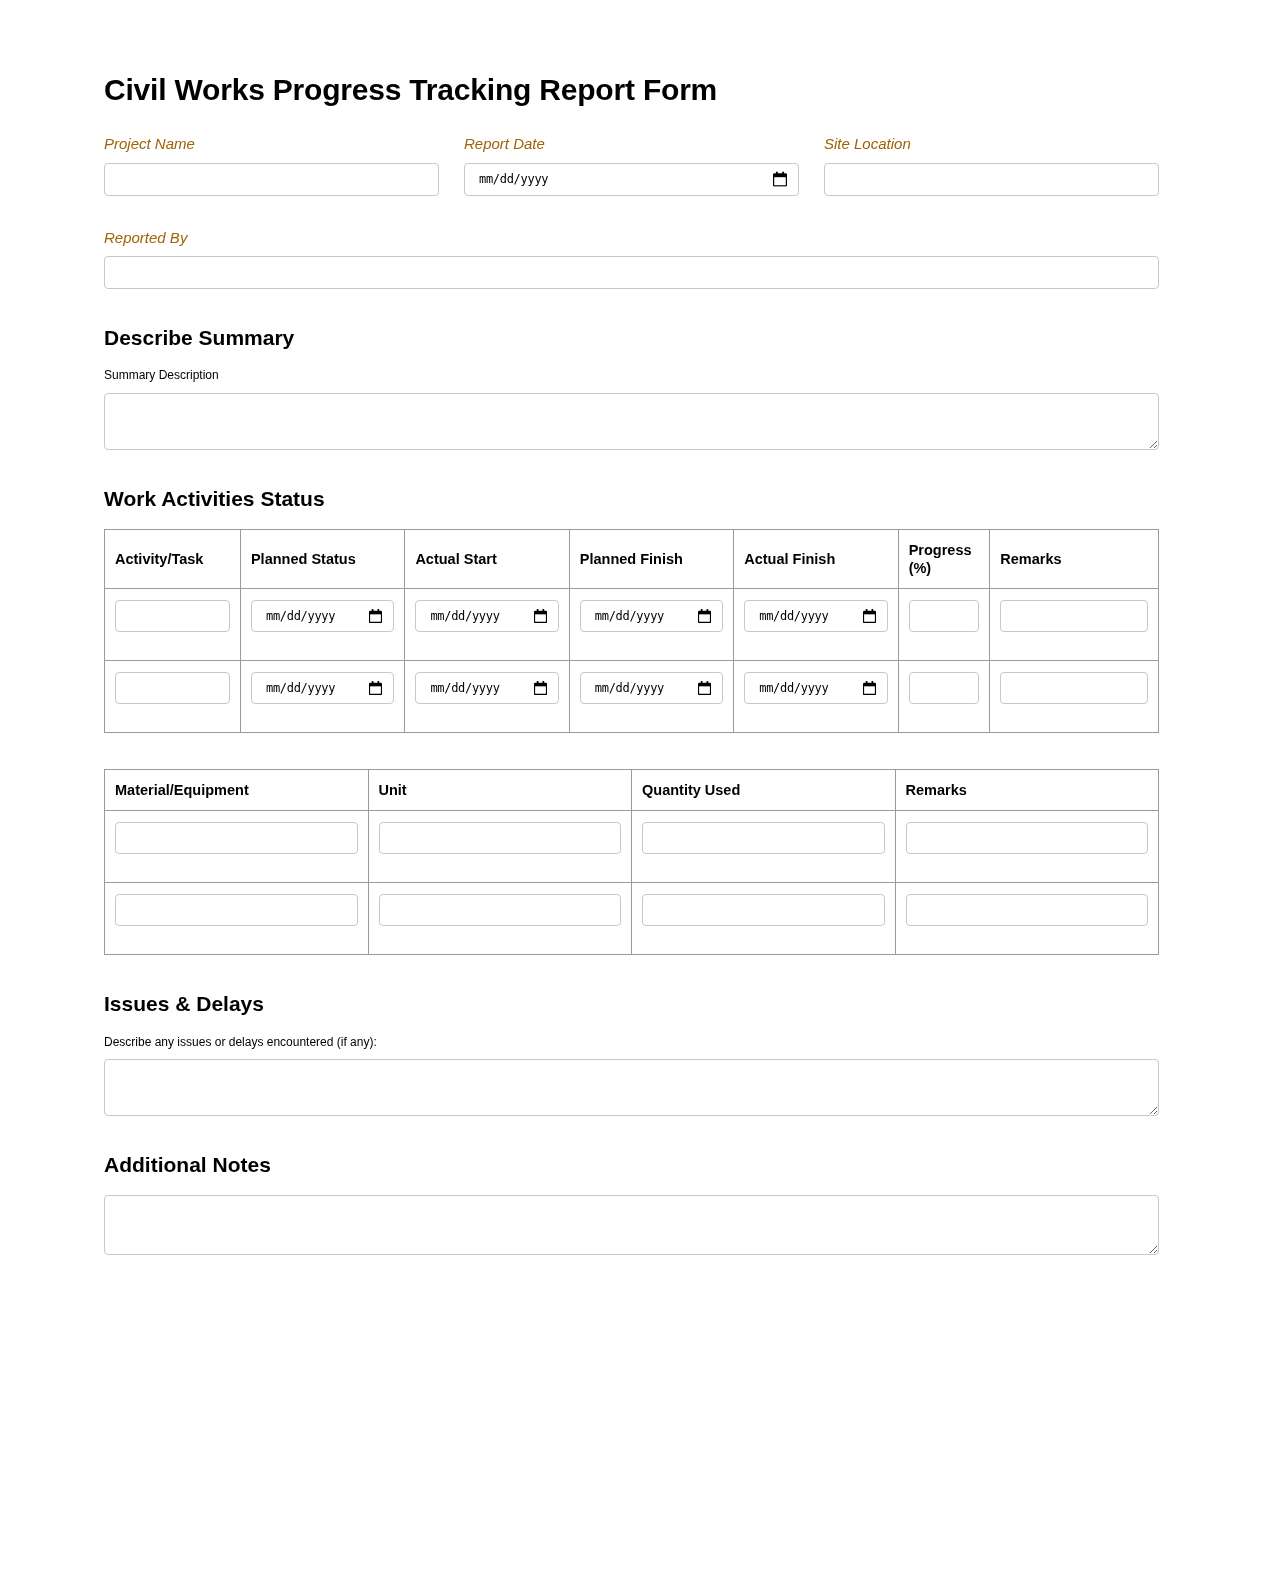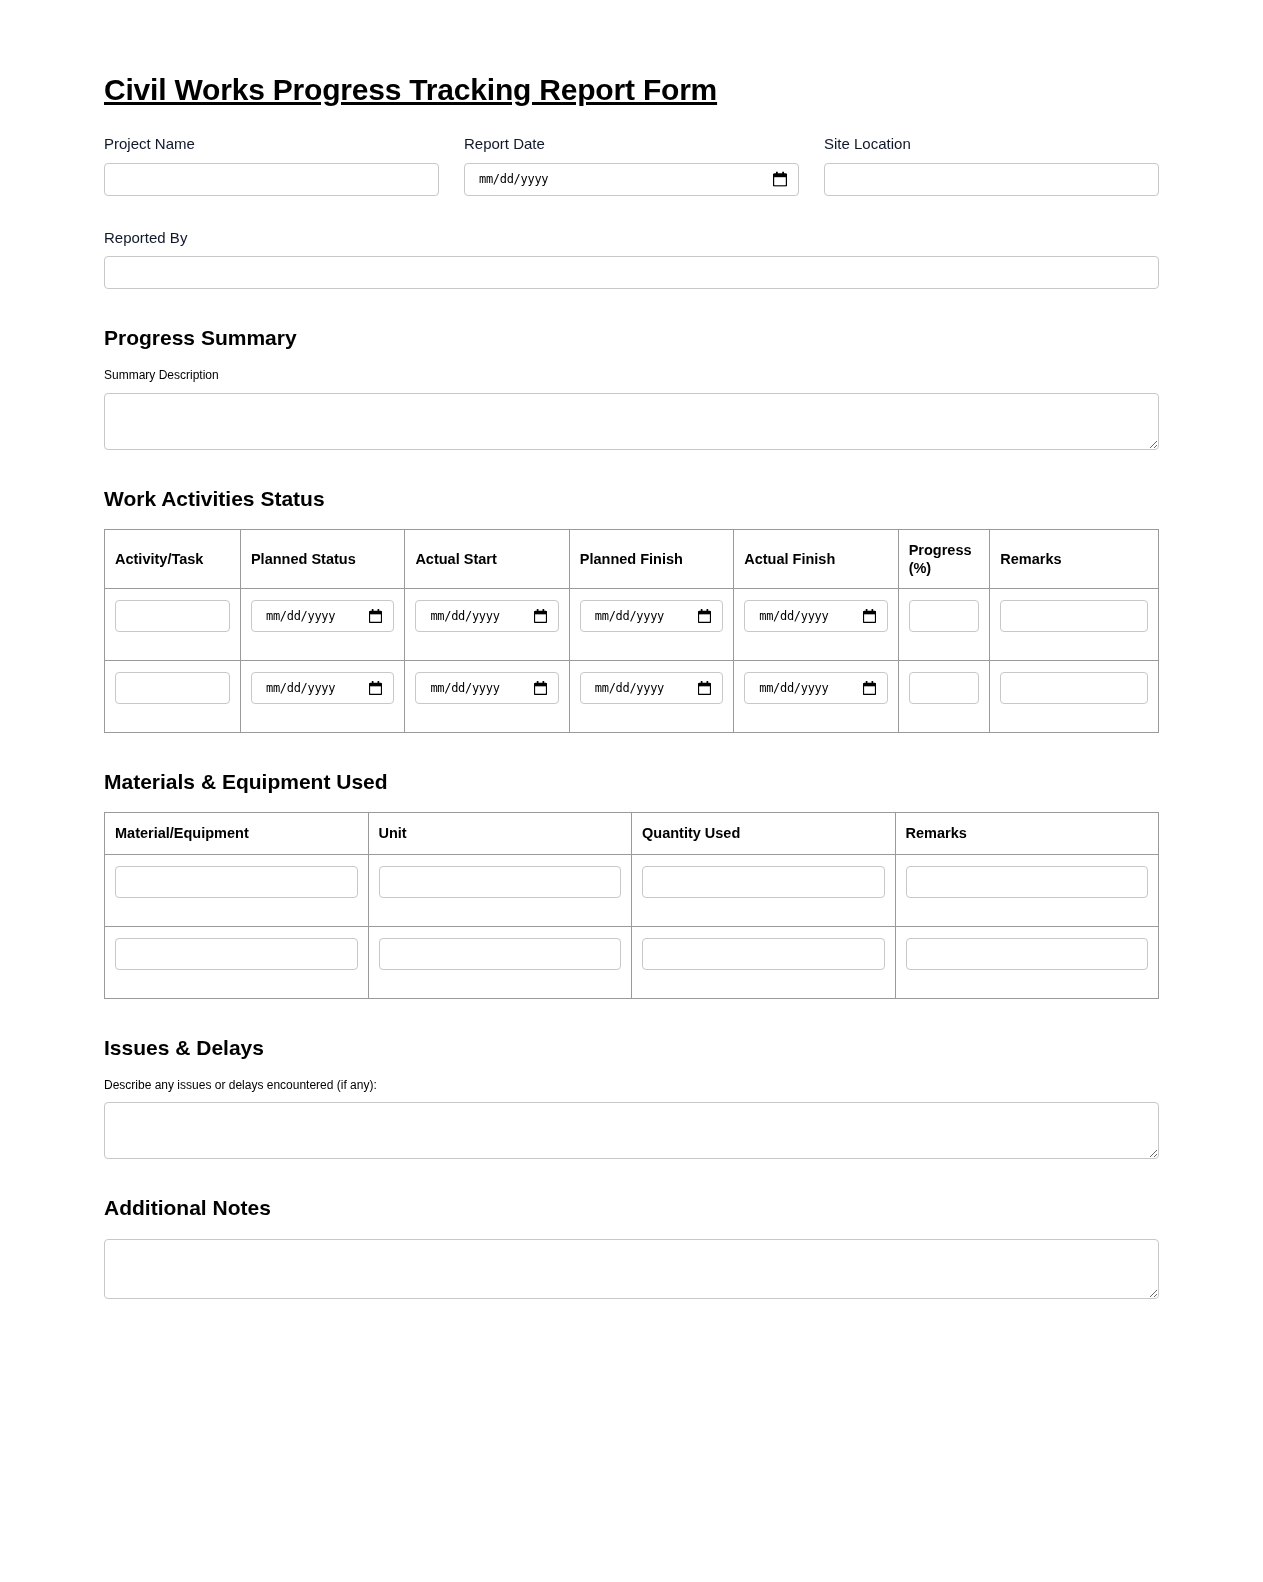--- a/index.html
+++ b/index.html
@@ -19,21 +19,20 @@
     padding: 72px 104px 0 104px;
     box-sizing: border-box;
     width: 1263px;
   }
   h1.form-title {
     font-size: 30px;
     font-weight: bold;
     letter-spacing: -0.2px;
     margin: 0 0 26px 0;
     line-height: 1.2;
-    text-decoration: underline;
   }
   h2.section-title {
     font-size: 21px;
     font-weight: bold;
     margin: 0 0 18px 0;
     line-height: 1.2;
   }
   .row3 {
     display: flex;
     gap: 25px;
@@ -41,21 +40,22 @@
   }
   .field {
     flex: 1 1 0;
     min-width: 0;
   }
   .field > label {
     display: block;
     font-size: 15px;
     line-height: 1.3;
     margin-bottom: 9px;
-    color: #0f172a;
+    color: #a16207;
+    font-style: italic;
   }
   input.txt,
   input.dt {
     display: block;
     width: 100%;
     box-sizing: border-box;
     height: 33px;
     border: 1px solid #c8c8c8;
     border-radius: 4px;
     background: #fff;
@@ -180,21 +180,21 @@
   <div class="spacer-block"></div>
 
   <div class="row3">
     <div class="field">
       <label>Reported By</label>
       <input class="txt" type="text" placeholder="" style="">
     </div>
   </div>
 
   <div class="sect">
-    <h2 class="section-title">Progress Summary</h2>
+    <h2 class="section-title">Describe Summary</h2>
     <label class="ta-label">Summary Description</label>
     <div class="ta-wrap">
       <textarea class="ta ta-sm" placeholder="" style=""></textarea>
     </div>
   </div>
 
   <div class="sect">
     <h2 class="section-title">Work Activities Status</h2>
     <table class="grid wa">
       <colgroup>
@@ -342,21 +342,20 @@
           </td>
           <td>
             <input class="txt" type="text" style="">
           </td>
         </tr>
       </tbody>
     </table>
   </div>
 
   <div class="sect">
-    <h2 class="section-title">Materials &amp; Equipment Used</h2>
     <table class="grid me">
       <colgroup>
           <col class="c4">
           <col class="c4">
           <col class="c4">
           <col class="c4">
         </colgroup>
       <thead>
         <tr>
           <th>Material/Equipment</th>

